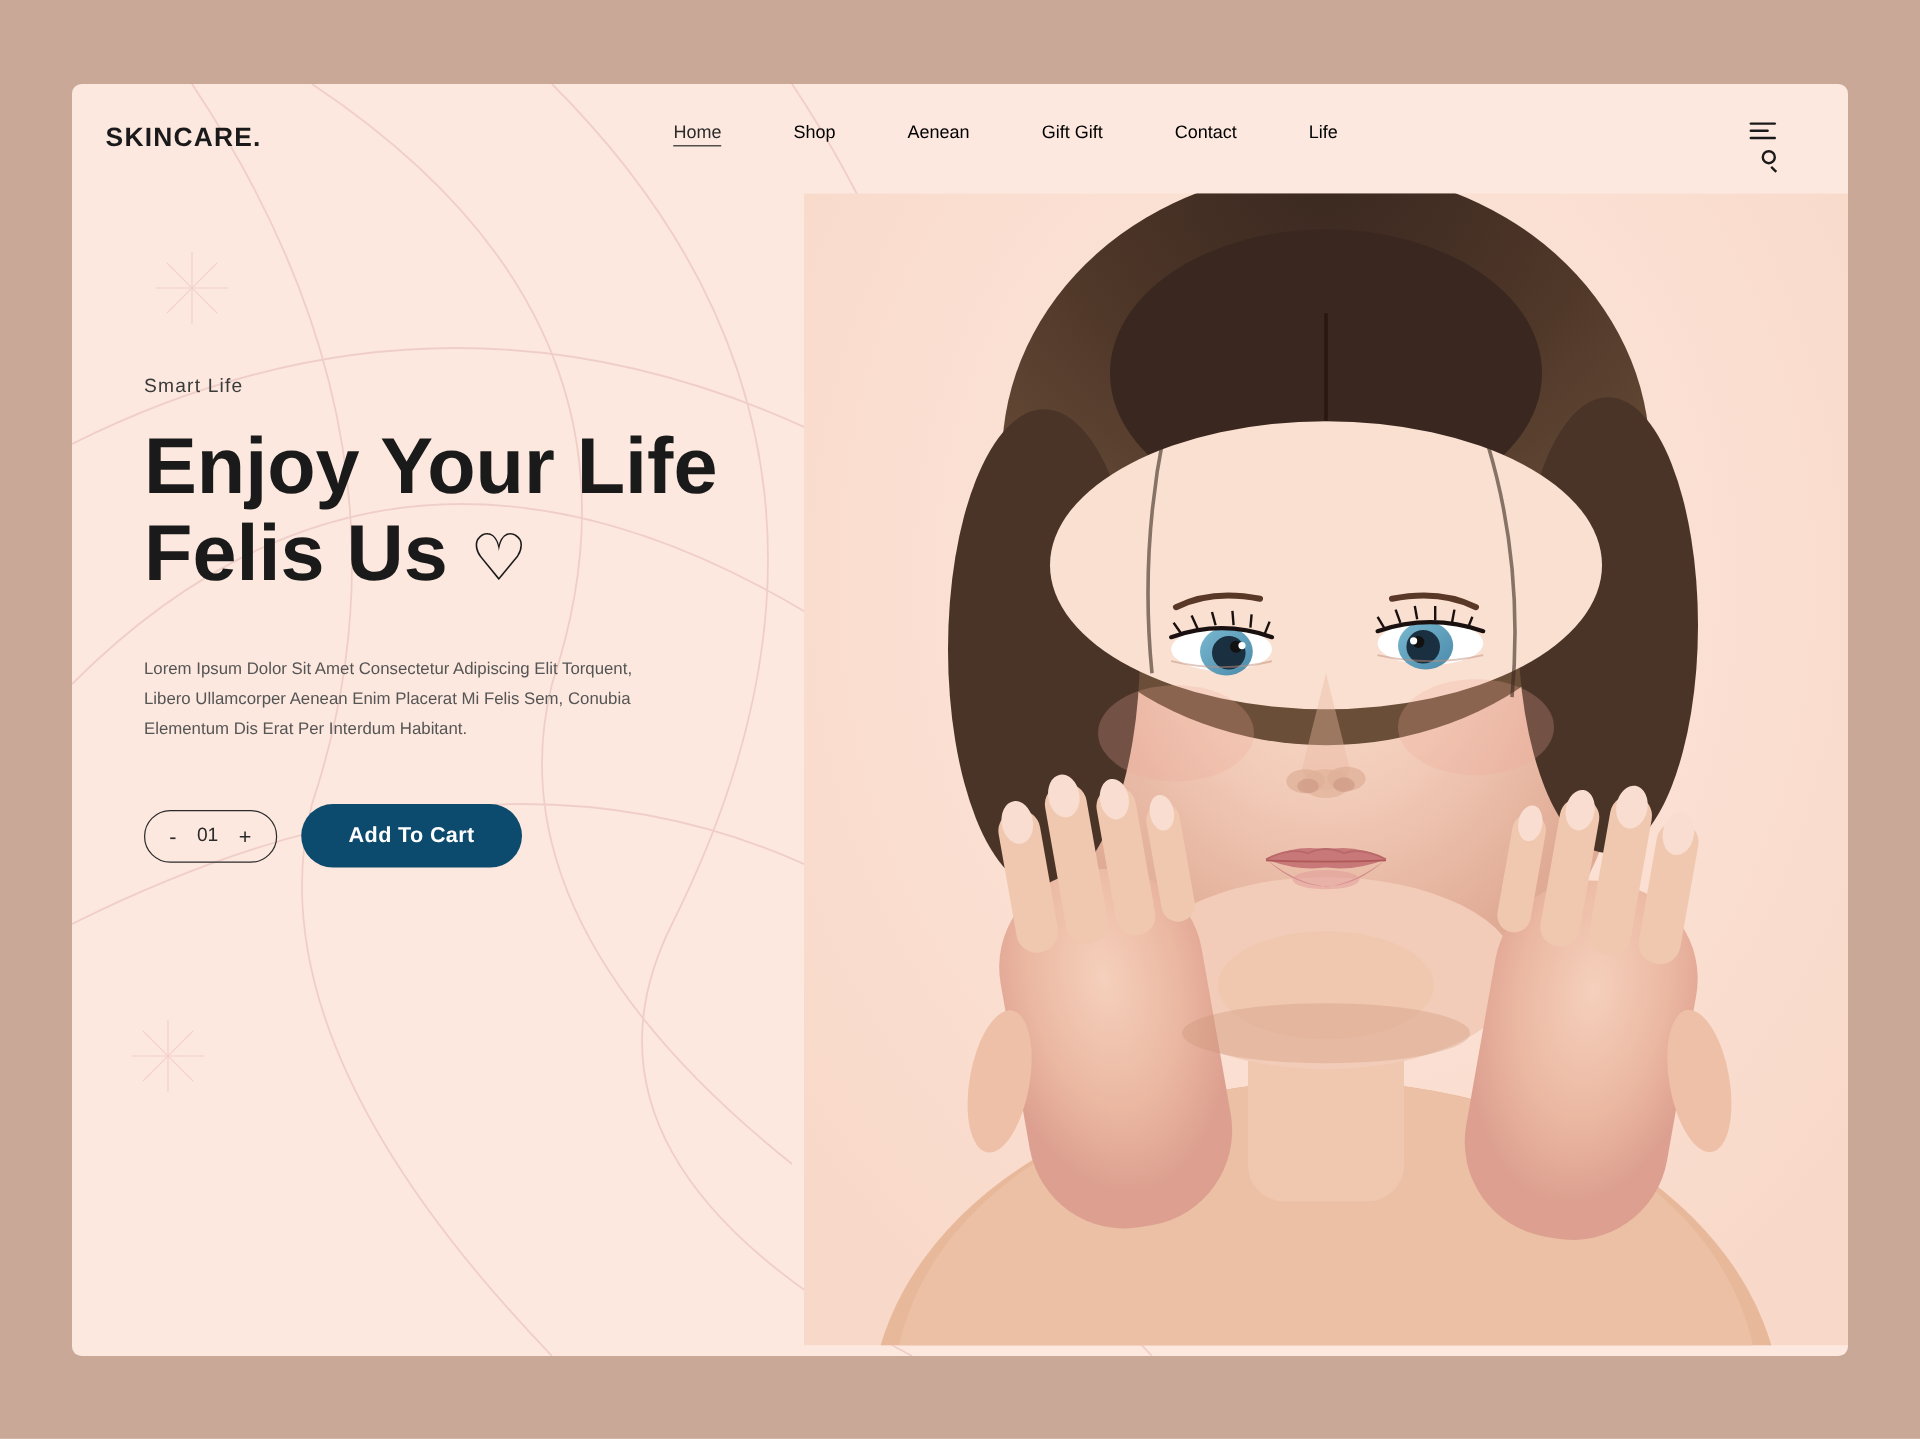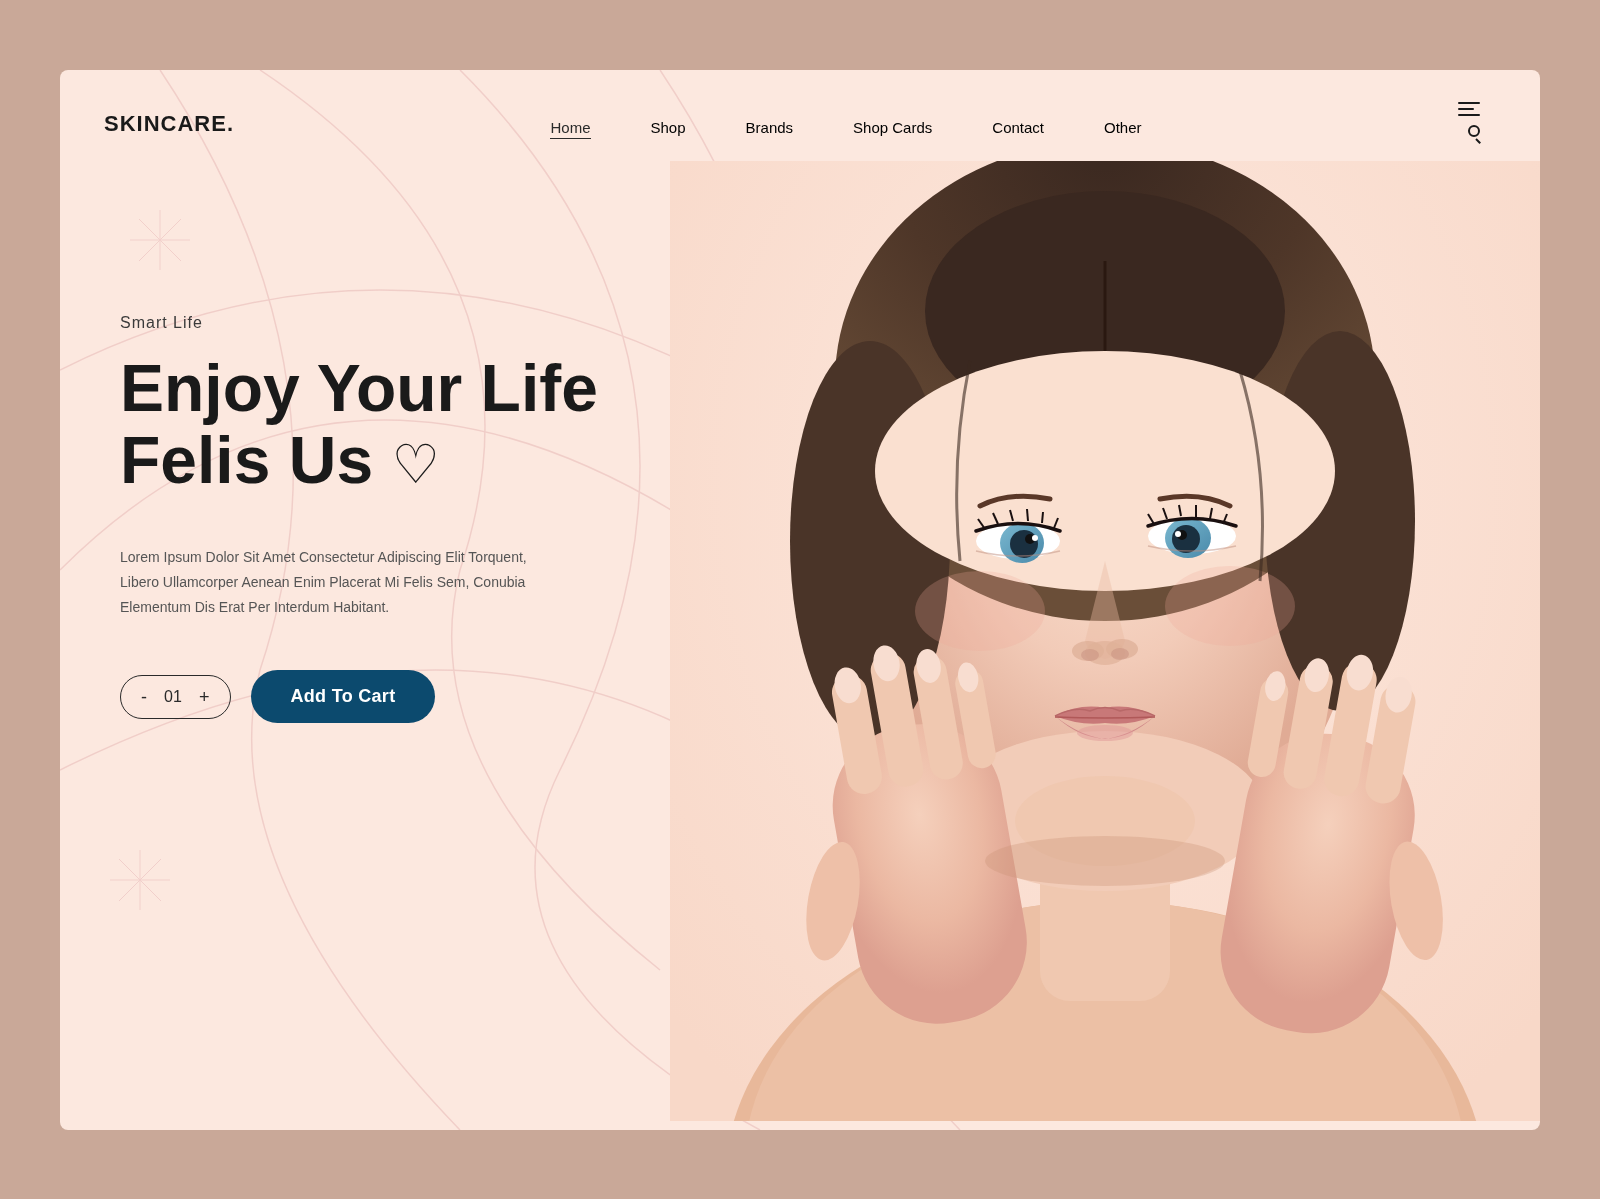--- a/index.html
+++ b/index.html
@@ -33,23 +33,23 @@
     .bg-decoration svg {
       width: 100%;
       height: 100%;
     }
 
     
     .navbar {
       position: relative;
       z-index: 10;
       display: flex;
-      align-items: flex-end;
+      align-items: flex-start;
       justify-content: space-between;
-      padding: 32px 60px 24px 44px;
+      padding: 32px 60px 24px 28px;
     }
 
     .logo {
       font-size: 22px;
       font-weight: 800;
       color: #1a1a1a;
       letter-spacing: 1px;
     }
 
     .nav-links {
@@ -269,30 +269,30 @@
     <div class="logo">SKINCARE.</div>
 
     <ul class="nav-links">
       <li>
         <a href="#" class="active">Home</a>
       </li>
       <li>
         <a href="#">Shop</a>
       </li>
       <li>
-        <a href="#">Brands</a>
-      </li>
-      <li>
-        <a href="#">Shop Cards</a>
+        <a href="#">Aenean</a>
+      </li>
+      <li>
+        <a href="#">Gift Gift</a>
       </li>
       <li>
         <a href="#">Contact</a>
       </li>
       <li>
-        <a href="#">Other</a>
+        <a href="#">Life</a>
       </li>
     </ul>
 
     <div class="nav-right-group">
       <div style="display:flex; flex-direction:column; gap:4px; cursor:pointer;">
         <div class="nav-icon-lines">
           <div class="nav-icon-line" style="width:22px;"></div>
           <div class="nav-icon-line" style="width:16px;"></div>
           <div class="nav-icon-line" style="width:22px;"></div>
         </div>

